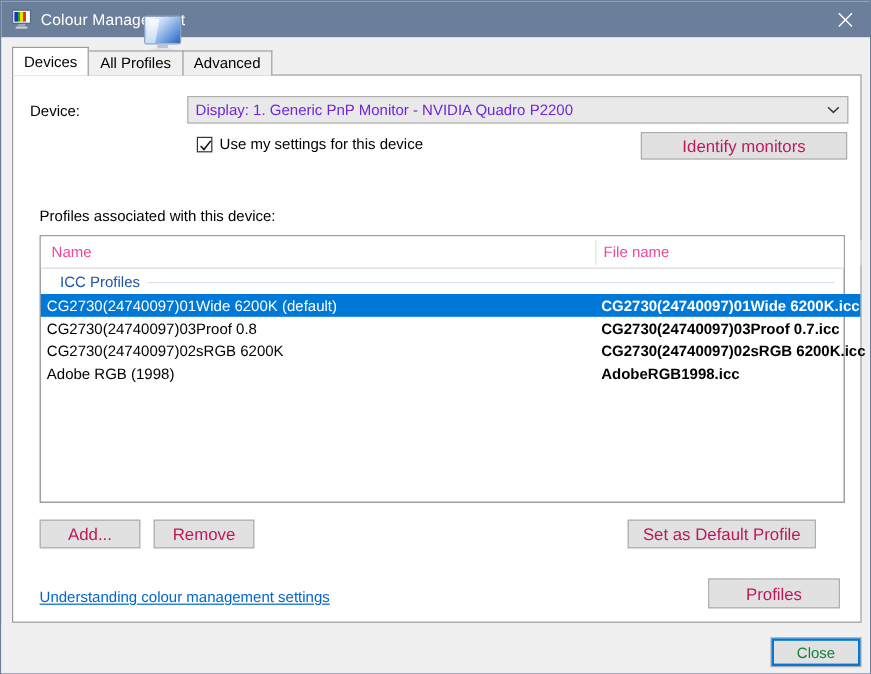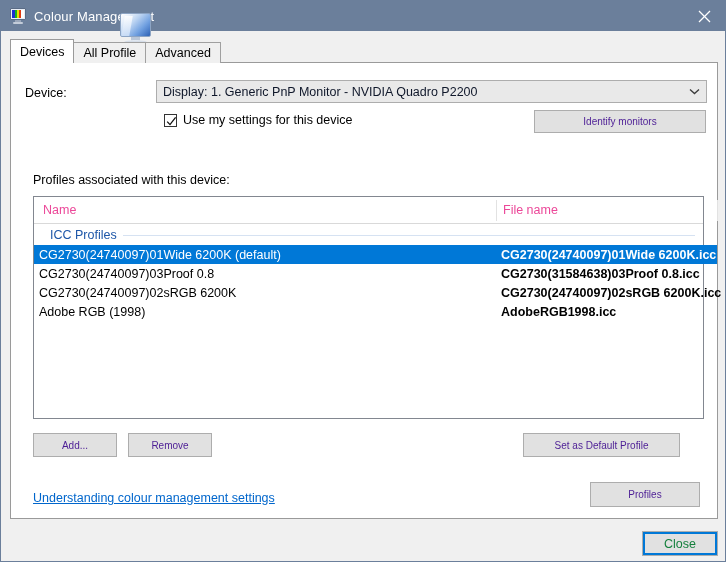--- a/index.html
+++ b/index.html
@@ -191,21 +191,21 @@
     width: 551px;
     height: 23px;
     box-sizing: border-box;
     background: #e9e9e9;
     border: 1px solid #adadad;
     display: flex;
     align-items: center;
   }
   .combo-text {
     font-size: 12.5px;
-    color: #0f172a;
+    color: #6d28d9;
     padding-left: 6px;
     white-space: nowrap;
     overflow: hidden;
   }
   .combo-arrow {
     position: absolute;
     right: 1px; top: 0;
     width: 22px; height: 21px;
     display: flex;
     align-items: center;
@@ -241,22 +241,22 @@
     white-space: nowrap;
   }
 
   
   .btn {
     position: absolute;
     box-sizing: border-box;
     background: #e1e1e1;
     border: 1px solid #adadad;
     font-family: "Liberation Sans", sans-serif;
-    font-size: 10px;
-    color: #4c1d95;
+    font-size: 14px;
+    color: #be185d;
     display: flex;
     align-items: center;
     justify-content: center;
     padding: 0;
     white-space: nowrap;
   }
 
   #identify-monitors-button { left: 533px; top: 109px; width: 172px; height: 23px; }
   #add-button             { left: 32px;  top: 432px; width: 84px;  height: 24px; }
   #remove-button          { left: 127px; top: 432px; width: 84px;  height: 24px; }
@@ -411,21 +411,21 @@
     <div class="titlebar-close">
       <svg width="13" height="13" viewBox="0 0 13 13" aria-hidden="true">
         <line x1="1" y1="1" x2="12" y2="12" stroke="#ffffff" stroke-width="1.2"></line>
         <line x1="12" y1="1" x2="1" y2="12" stroke="#ffffff" stroke-width="1.2"></line>
       </svg>
     </div>
   </div>
 
   <div class="tabstrip">
     <div class="tab active">Devices</div>
-    <div class="tab">All Profile</div>
+    <div class="tab">All Profiles</div>
     <div class="tab">Advanced</div>
   </div>
 
   <div class="panel"></div>
 
   <div class="lbl" style="left:24px; top:85px;">Device:</div>
 
   <div class="device-icon">
     <div class="dmon"></div>
     <div class="dneck"></div>
@@ -467,21 +467,21 @@
       <span class="gtext">ICC Profiles</span>
     </div>
 
     <div class="list-rows">
       <div class="row selected">
         <span class="cell-name">CG2730(24740097)01Wide 6200K (default)</span>
         <span class="cell-file">CG2730(24740097)01Wide 6200K.icc</span>
       </div>
       <div class="row">
         <span class="cell-name">CG2730(24740097)03Proof 0.8</span>
-        <span class="cell-file">CG2730(31584638)03Proof 0.8.icc</span>
+        <span class="cell-file">CG2730(24740097)03Proof 0.7.icc</span>
       </div>
       <div class="row">
         <span class="cell-name">CG2730(24740097)02sRGB 6200K</span>
         <span class="cell-file">CG2730(24740097)02sRGB 6200K.icc</span>
       </div>
       <div class="row">
         <span class="cell-name">Adobe RGB (1998)</span>
         <span class="cell-file">AdobeRGB1998.icc</span>
       </div>
     </div>

